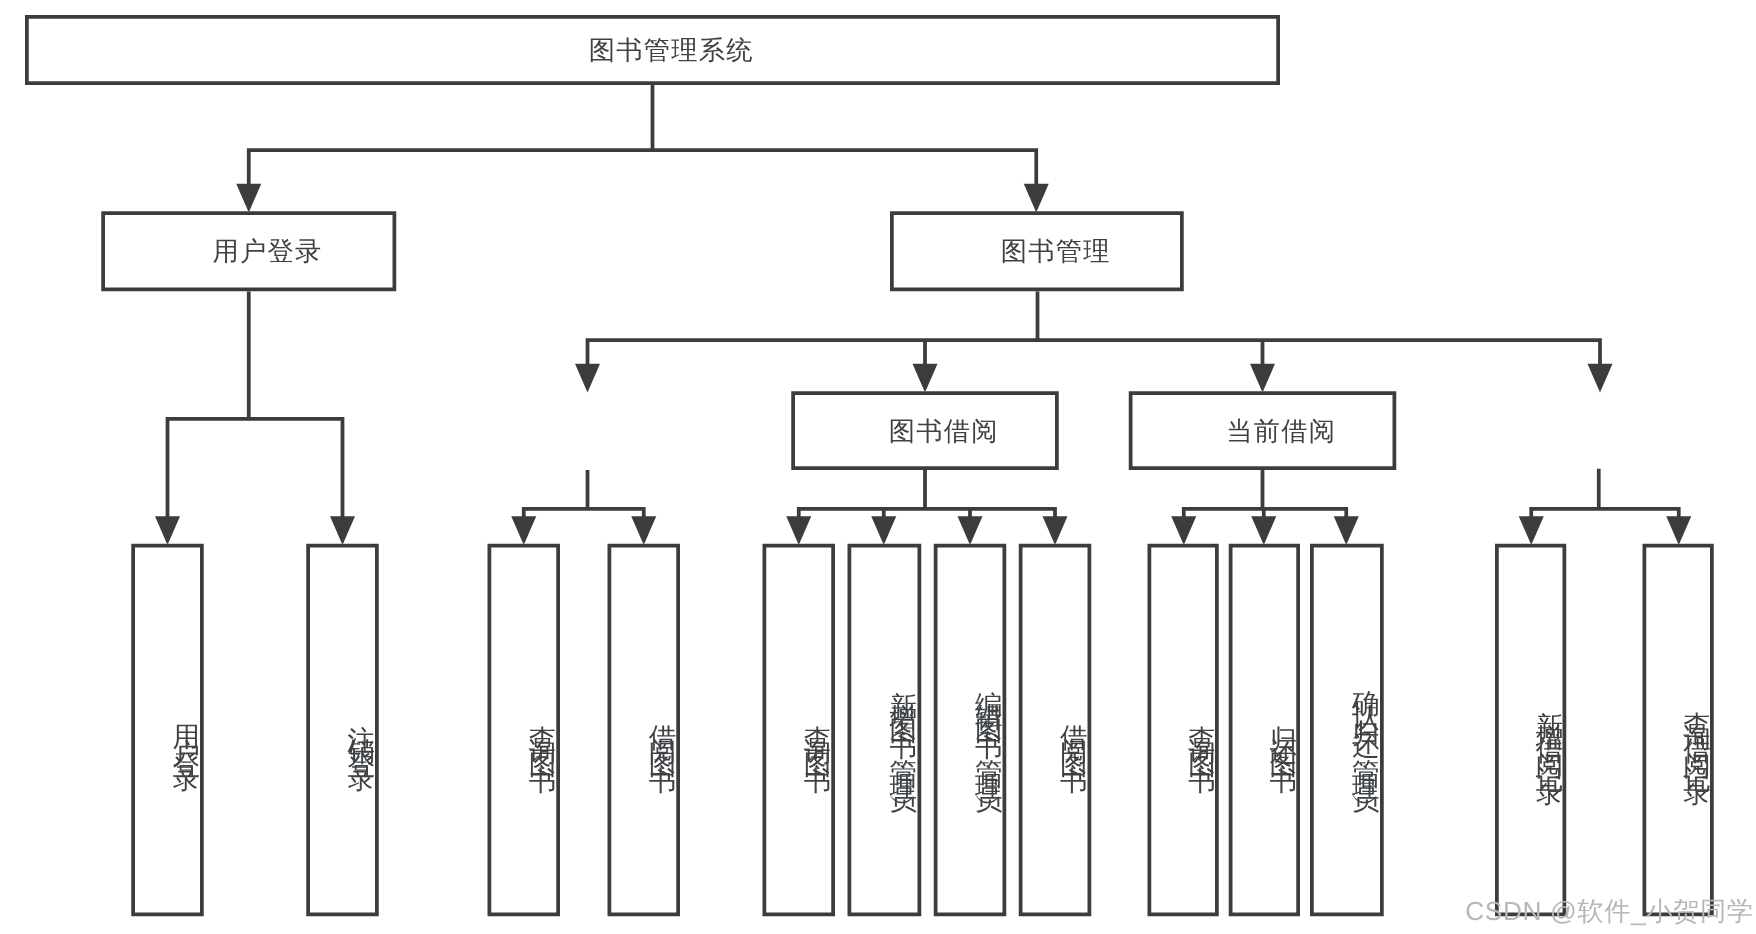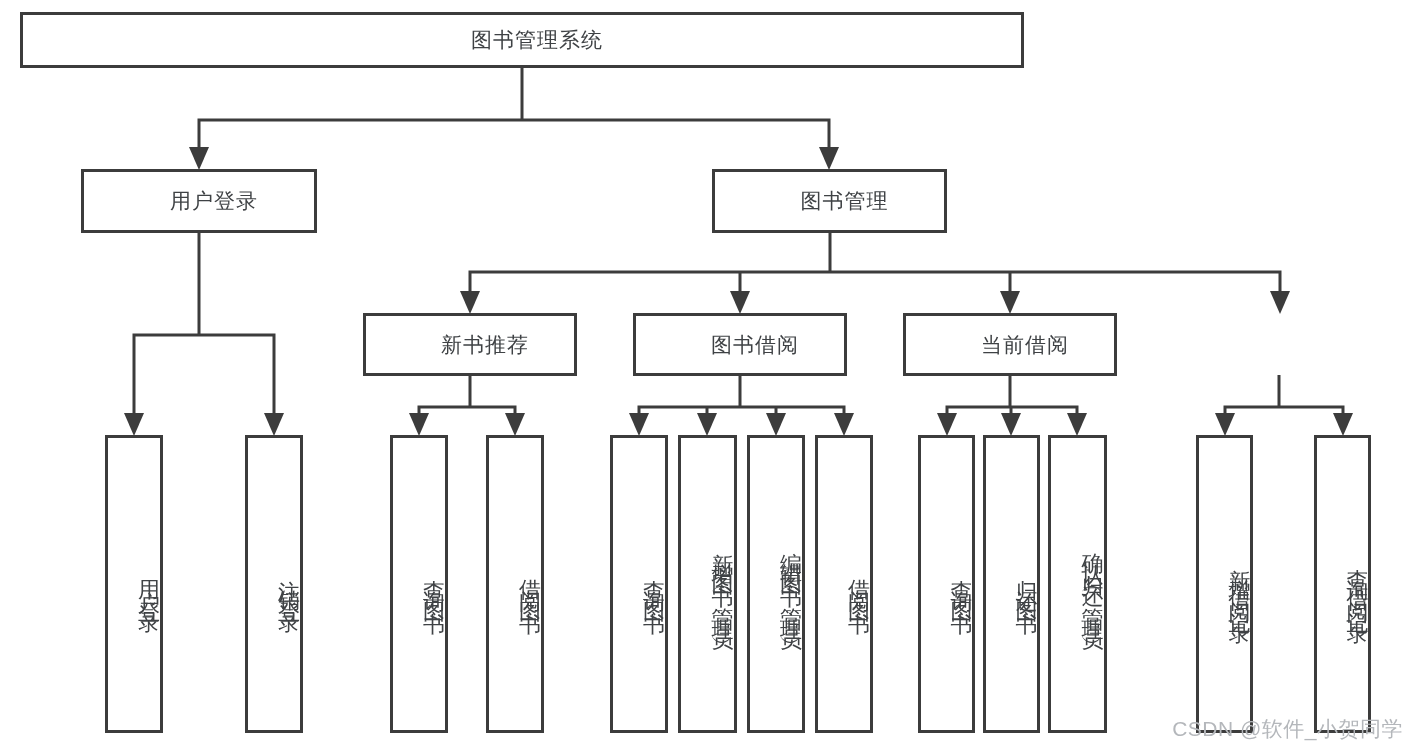--- a/index.html
+++ b/index.html
@@ -80,23 +80,20 @@
     <span>图书管理系统</span>
   </div>
 
   <div class="node node-h" style="left:81px; top:169px; width:236px; height:64px;">
     <span>用户登录</span>
   </div>
   <div class="node node-h" style="left:712px; top:169px; width:235px; height:64px;">
     <span>图书管理</span>
   </div>
 
-  <div class="node node-h" style="left:363px; top:313px; width:214px; height:63px;">
-    <span>新书推荐</span>
-  </div>
   <div class="node node-h" style="left:633px; top:313px; width:214px; height:63px;">
     <span>图书借阅</span>
   </div>
   <div class="node node-h" style="left:903px; top:313px; width:214px; height:63px;">
     <span>当前借阅</span>
   </div>
 
   <div class="node node-v" style="left:105px; top:435px; width:58px; height:298px;">
     <span class="vlabel">用户登录</span>
   </div>

